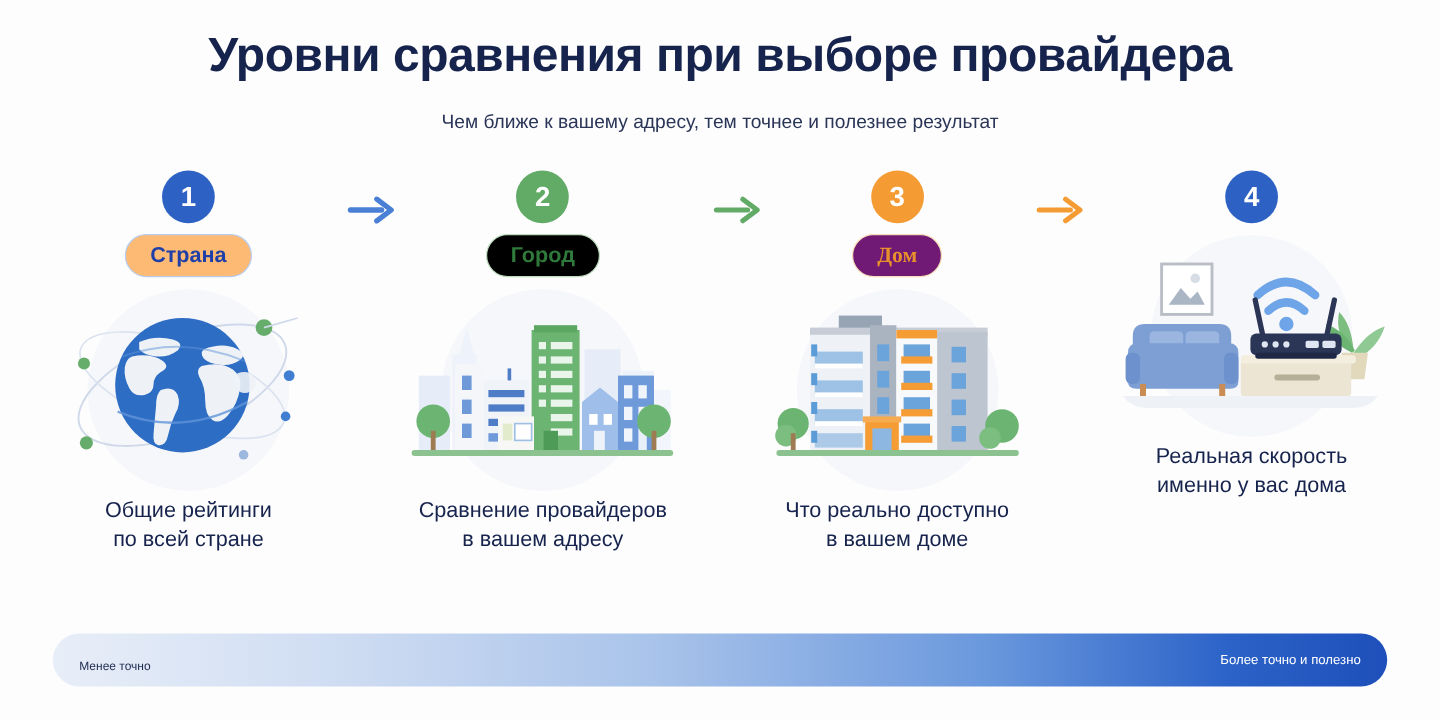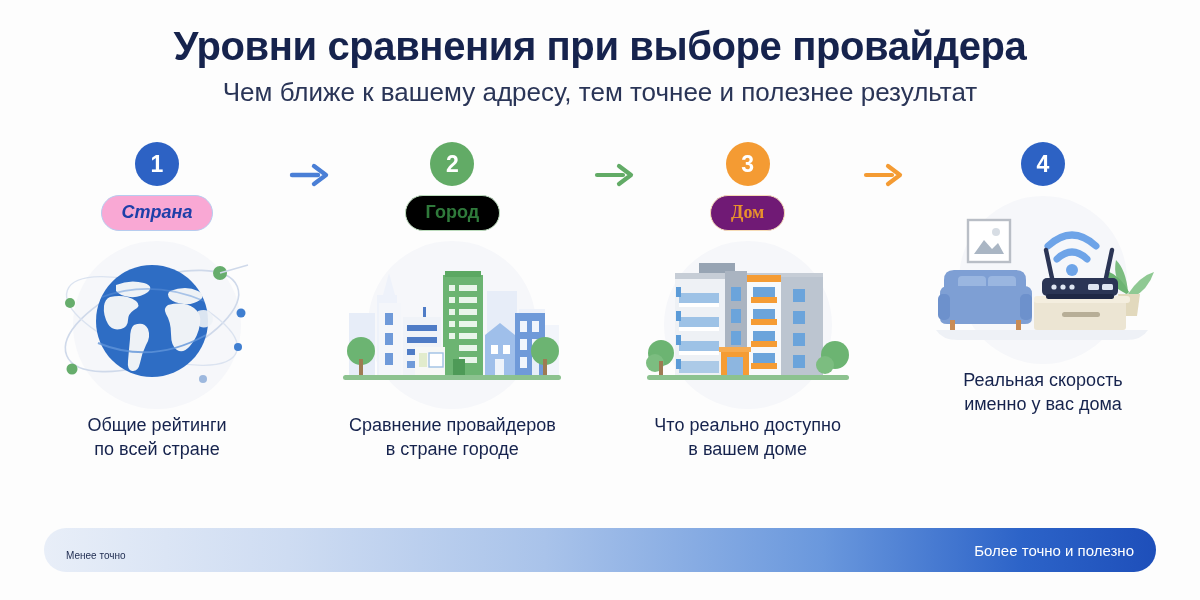--- a/index.html
+++ b/index.html
@@ -29,23 +29,23 @@
   .title {
     font-size: 40px;
     font-weight: bold;
     color: #16234d;
     letter-spacing: -0.4px;
     line-height: 1.12;
     margin: 0;
     text-align: center;
   }
   .subtitle {
-    font-size: 26px;
+    font-size: 16px;
     color: #2a3557;
-    margin: 8px 0 0 0;
+    margin: 24px 0 0 0;
     line-height: 1.2;
   }
 
   
   .steps {
     position: absolute;
     top: 142px;
     left: 28px;
     right: 28px;
     display: flex;
@@ -144,21 +144,21 @@
     justify-content: space-between;
     padding: 0 22px;
     box-sizing: border-box;
   }
   .scale-left {
     font-size: 10px;
     color: #1d2a4f;
     margin-top: 11px;
   }
   .scale-right {
-    font-size: 15px;
+    font-size: 11px;
     color: #ffffff;
   }
 </style>
 </head>
 <body>
 
 <div class="page">
 
   <div class="header">
     <h1 class="title">Уровни сравнения при выборе провайдера</h1>
@@ -181,21 +181,21 @@
     <svg width="46" height="30" viewBox="0 0 46 30">
       <path d="M4 15 H30" stroke="#f49b33" stroke-width="4.2" stroke-linecap="round" fill="none"></path>
       <path d="M26 6 L38 15 L26 24" stroke="#f49b33" stroke-width="4.2" stroke-linecap="round" stroke-linejoin="round" fill="none"></path>
     </svg>
   </div>
 
   <div class="steps">
 
     <div class="step">
       <div class="badge" style="background:#2d62c4;">1</div>
-      <div class="pill" style="color:#1f3fa8;border-color:#b7ccef;background:#f9a8d4;font-style:italic;">Страна</div>
+      <div class="pill" style="color:#1f3fa8;border-color:#b7ccef;background:#fdba74;">Страна</div>
 
       <div class="art">
         <div class="halo"></div>
         <svg width="210" height="150" viewBox="0 0 210 150">
 
           <ellipse cx="100" cy="74" rx="92" ry="40" fill="none" stroke="#cfd9ea" stroke-width="1.6" transform="rotate(-22 100 74)"></ellipse>
           <ellipse cx="100" cy="74" rx="90" ry="34" fill="none" stroke="#dbe3f0" stroke-width="1.4" transform="rotate(20 100 74)"></ellipse>
 
           <circle cx="100" cy="74" r="56" fill="#2e6dc4"></circle>
 
@@ -288,21 +288,21 @@
           <circle cx="24" cy="104" r="14" fill="#6cb472"></circle>
           <rect x="22" y="112" width="4" height="16" fill="#9e7b53"></rect>
           <circle cx="208" cy="104" r="14" fill="#6cb472"></circle>
           <rect x="206" y="112" width="4" height="16" fill="#9e7b53"></rect>
 
           <rect x="6" y="128" width="218" height="5" rx="2.5" fill="#8cc28f"></rect>
         </svg>
       </div>
 
       <div class="caption">Сравнение провайдеров
-в стране городе</div>
+в вашем адресу</div>
     </div>
 
     <div class="step">
       <div class="badge" style="background:#f49b33;">3</div>
       <div class="pill" style="color:#e8912c;border-color:#f6dcb7;background:#701a75;font-family:Liberation Serif, serif;">Дом</div>
 
       <div class="art">
         <div class="halo"></div>
         <svg width="210" height="150" viewBox="0 0 210 150">
 

